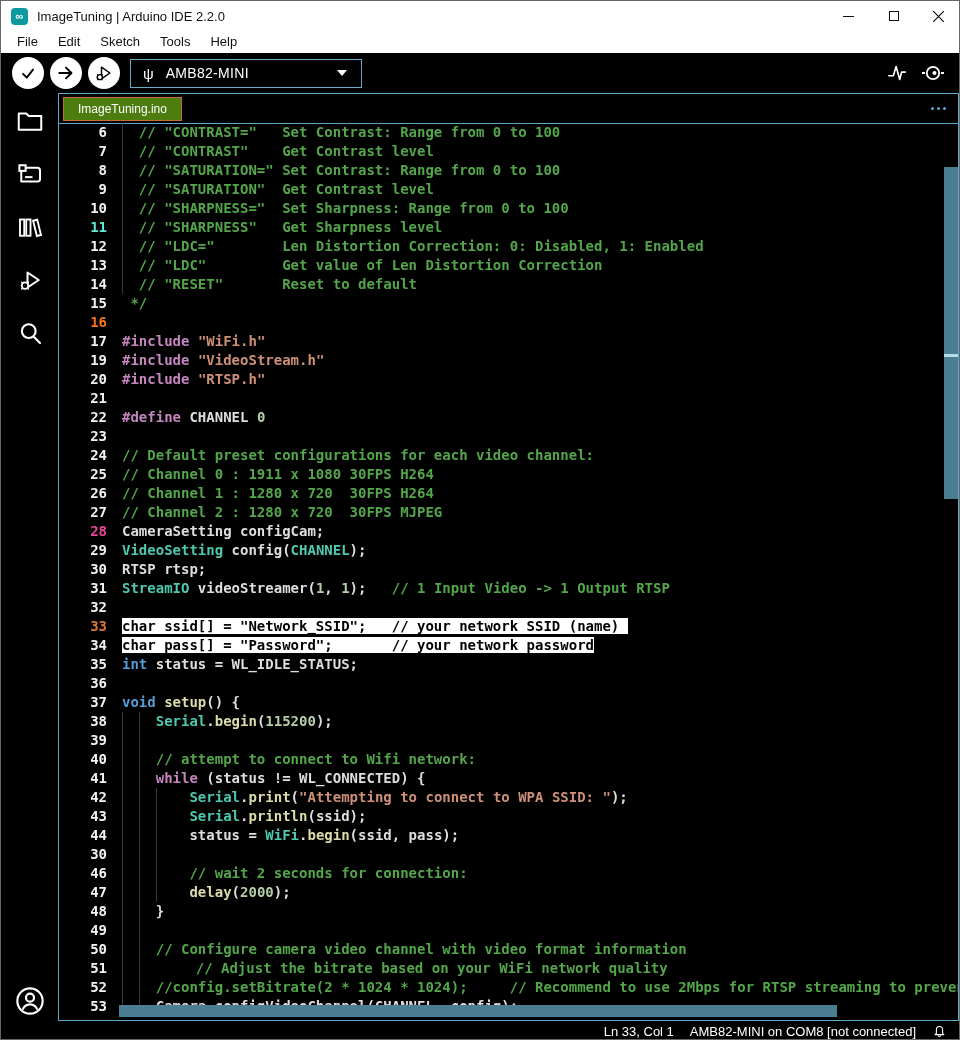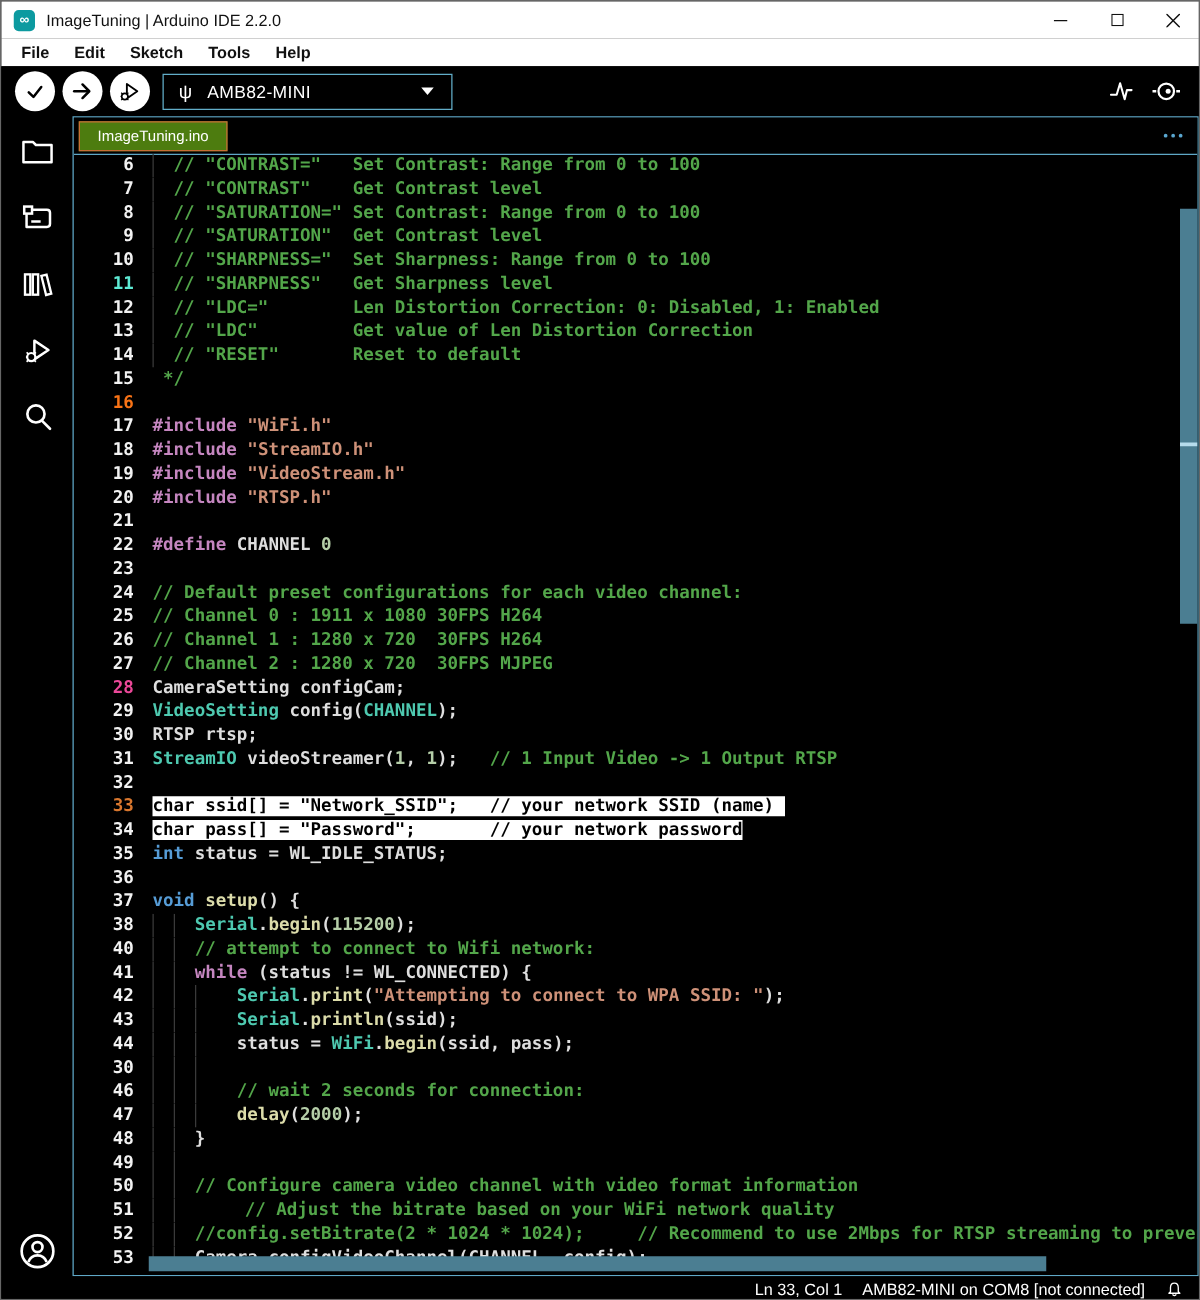--- a/index.html
+++ b/index.html
@@ -8,21 +8,21 @@
   
   #titlebar{position:absolute;left:0;top:0;width:960px;height:30px;background:#fff;display:flex;align-items:center;}
   #applogo{width:17px;height:17px;border-radius:4px;background:#0c9aa0;color:#fff;margin-left:10px;
            display:flex;align-items:center;justify-content:center;font-size:11px;font-weight:bold;}
   #apptitle{margin-left:9px;font-size:13px;color:#111;}
   #wincontrols{margin-left:auto;display:flex;height:30px;}
   .wbtn{width:45px;height:30px;display:flex;align-items:center;justify-content:center;color:#111;font-size:12px;}
   .wbtn svg{display:block}
   
   #menubar{position:absolute;left:0;top:30px;width:960px;height:22px;background:#fff;display:flex;align-items:center;padding-left:6px;box-sizing:border-box;}
-  .menu-item{padding:0 10px;font-size:13px;color:#111;height:22px;line-height:21px;font-weight:bold;}
+  .menu-item{padding:0 10px;font-size:13px;color:#111;height:22px;line-height:21px;}
   
   #toolbar{position:absolute;left:0;top:52px;width:960px;height:40px;background:#000;display:flex;align-items:center;}
   .tbtn{width:32px;height:32px;border-radius:50%;background:#fff;margin-left:6px;display:flex;align-items:center;justify-content:center;flex:none;}
   .tbtn:first-child{margin-left:11px;}
   #board-selector{margin-left:10px;width:230px;height:27px;border:1px solid #62aec9;background:#000;
       display:flex;align-items:center;color:#fff;}
   #board-usb{font-size:15px;margin-left:12px;color:#fff;}
   #board-name{margin-left:12px;font-size:14px;font-weight:normal;letter-spacing:.3px;}
   #board-caret{margin-left:auto;margin-right:14px;width:0;height:0;border-left:5px solid transparent;border-right:5px solid transparent;border-top:6px solid #fff;}
   #toolbar-right{margin-left:auto;display:flex;align-items:center;margin-right:10px;}
@@ -226,24 +226,20 @@
         </div>
         <div class="row">
           <div class="ln" style="color: #f97316;">16</div>
           <div class="code"><span class="toks"></span></div>
         </div>
         <div class="row">
           <div class="ln" style="color: rgb(242, 242, 242);">17</div>
           <div class="code"><span class="toks"><span style="color: rgb(197, 134, 192);">#include</span><span style="color: rgb(222, 222, 222);"> </span><span style="color: rgb(206, 145, 120);">"WiFi.h"</span></span></div>
         </div>
         <div class="row">
-          <div class="ln" style="color: rgb(242, 242, 242);">18</div>
-          <div class="code"><span class="toks"><span style="color: rgb(197, 134, 192);">#include</span><span style="color: rgb(222, 222, 222);"> </span><span style="color: rgb(206, 145, 120);">"StreamIO.h"</span></span></div>
-        </div>
-        <div class="row">
           <div class="ln" style="color: rgb(242, 242, 242);">19</div>
           <div class="code"><span class="toks"><span style="color: rgb(197, 134, 192);">#include</span><span style="color: rgb(222, 222, 222);"> </span><span style="color: rgb(206, 145, 120);">"VideoStream.h"</span></span></div>
         </div>
         <div class="row">
           <div class="ln" style="color: rgb(242, 242, 242);">20</div>
           <div class="code"><span class="toks"><span style="color: rgb(197, 134, 192);">#include</span><span style="color: rgb(222, 222, 222);"> </span><span style="color: rgb(206, 145, 120);">"RTSP.h"</span></span></div>
         </div>
         <div class="row">
           <div class="ln" style="color: rgb(242, 242, 242);">21</div>
           <div class="code"><span class="toks"></span></div>
@@ -308,20 +304,24 @@
           <div class="ln" style="color: rgb(242, 242, 242);">36</div>
           <div class="code"><span class="toks"></span></div>
         </div>
         <div class="row">
           <div class="ln" style="color: rgb(242, 242, 242);">37</div>
           <div class="code"><span class="toks"><span style="color: rgb(86, 156, 214);">void</span><span style="color: rgb(222, 222, 222);"> </span><span style="color: rgb(220, 220, 170);">setup</span><span style="color: rgb(222, 222, 222);">() {</span></span></div>
         </div>
         <div class="row">
           <div class="ln" style="color: rgb(242, 242, 242);">38</div>
           <div class="code"><i class="guide" style="left: calc(0ch + 15px);"></i><i class="guide" style="left: calc(2ch + 15px);"></i><span class="toks"><span style="color: rgb(222, 222, 222);">    </span><span style="color: rgb(78, 201, 176);">Serial</span><span style="color: rgb(222, 222, 222);">.</span><span style="color: rgb(220, 220, 170);">begin</span><span style="color: rgb(222, 222, 222);">(</span><span style="color: rgb(181, 206, 168);">115200</span><span style="color: rgb(222, 222, 222);">);</span></span></div>
+        </div>
+        <div class="row">
+          <div class="ln" style="color: rgb(242, 242, 242);">39</div>
+          <div class="code"><i class="guide" style="left: calc(0ch + 15px);"></i><i class="guide" style="left: calc(2ch + 15px);"></i><span class="toks"></span></div>
         </div>
         <div class="row">
           <div class="ln" style="color: rgb(242, 242, 242);">40</div>
           <div class="code"><i class="guide" style="left: calc(0ch + 15px);"></i><i class="guide" style="left: calc(2ch + 15px);"></i><span class="toks"><span style="color: rgb(83, 166, 74);">    // attempt to connect to Wifi network:</span></span></div>
         </div>
         <div class="row">
           <div class="ln" style="color: rgb(242, 242, 242);">41</div>
           <div class="code"><i class="guide" style="left: calc(0ch + 15px);"></i><i class="guide" style="left: calc(2ch + 15px);"></i><span class="toks"><span style="color: rgb(222, 222, 222);">    </span><span style="color: rgb(197, 134, 192);">while</span><span style="color: rgb(222, 222, 222);"> (status != WL_CONNECTED) {</span></span></div>
         </div>
         <div class="row">

